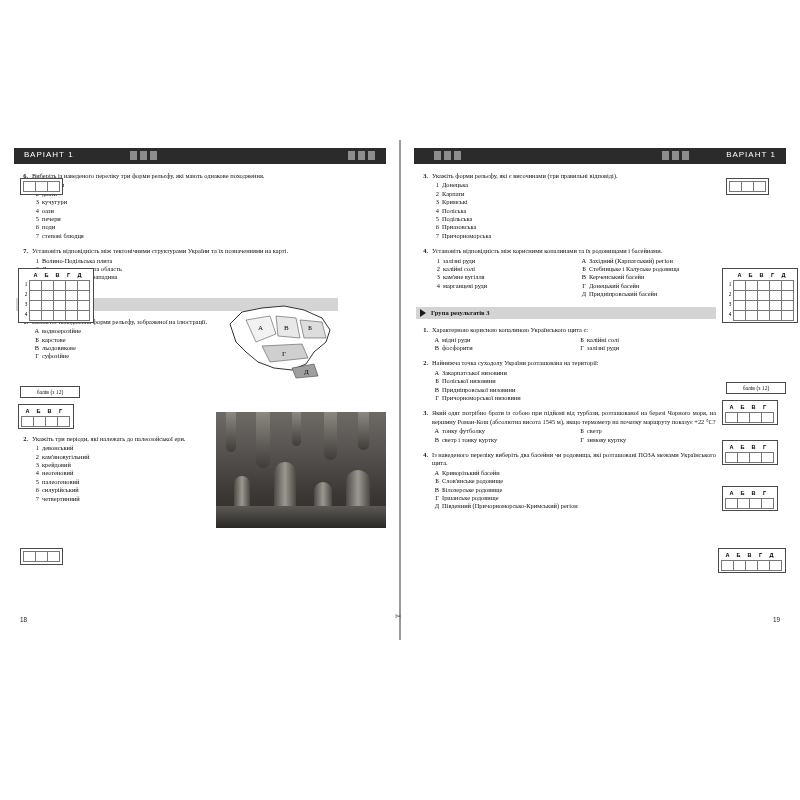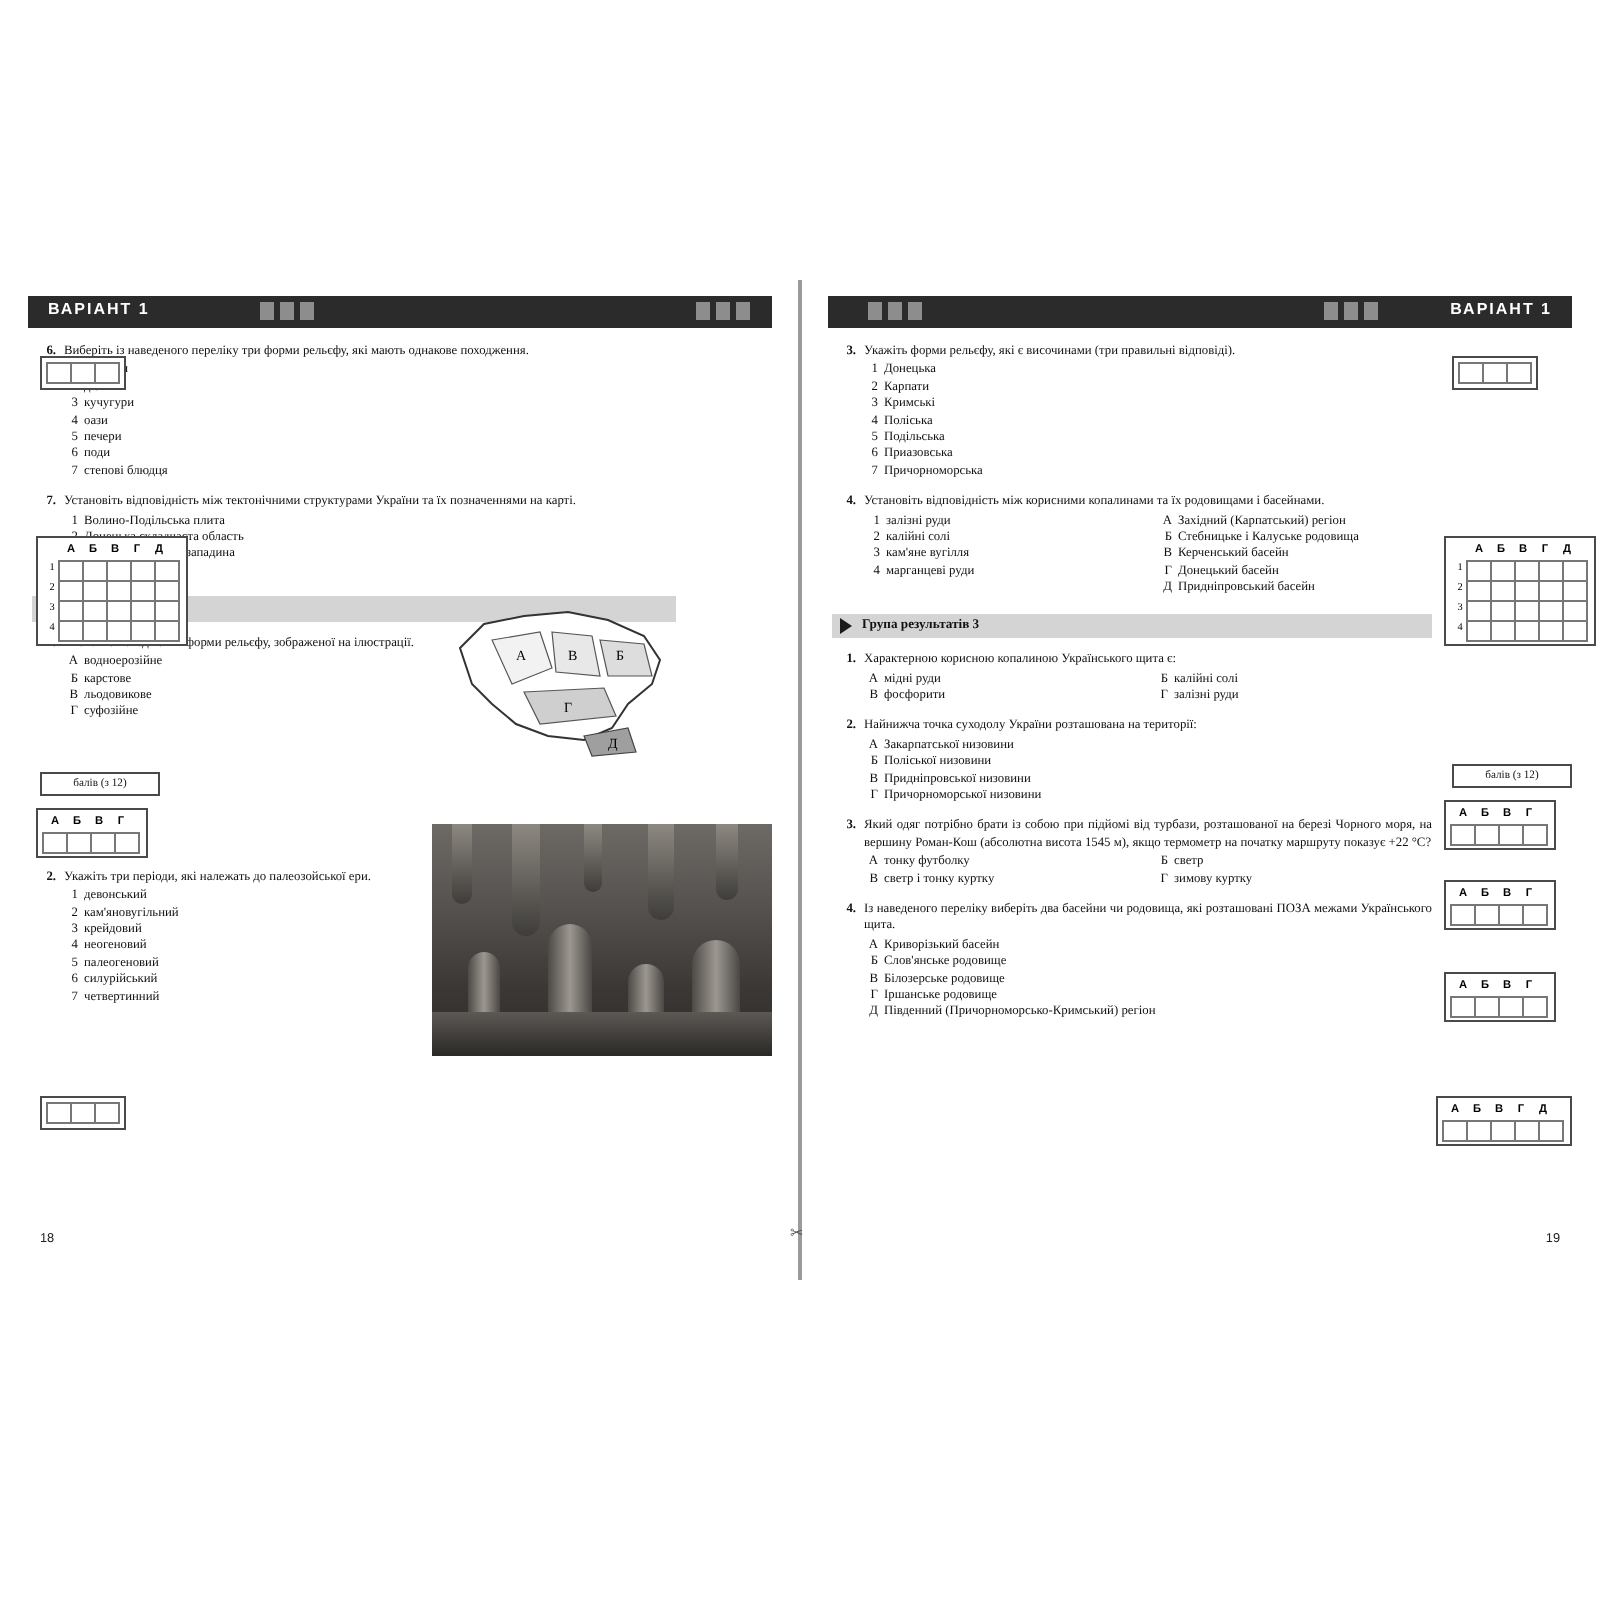--- a/index.html
+++ b/index.html
@@ -18,21 +18,21 @@
     background:#9a9a9a;
   }
   
   .hdr{
     position:absolute;top:148px;height:16px;background:#2b2b2b;
   }
   .hdr.left{left:14px;width:372px;}
   .hdr.right{left:414px;width:372px;}
   .hdr-label{
     position:absolute;top:150px;color:#ffffff;font-size:8px;
-    letter-spacing:1px;font-weight:bold;font-family:"Liberation Sans",sans-serif;
+    letter-spacing:1px;font-weight:normal;font-family:"Liberation Sans",sans-serif;
   }
   .hdr-label.left{left:24px;}
   .hdr-label.right{right:24px;}
   .hdr-dots{
     position:absolute;top:151px;display:flex;gap:3px;
   }
   .hdr-dots .d{width:7px;height:9px;background:#8d8d8d;}
   .hdr-dots.l1{left:130px;}
   .hdr-dots.l2{left:348px;}
   .hdr-dots.r1{left:434px;}

